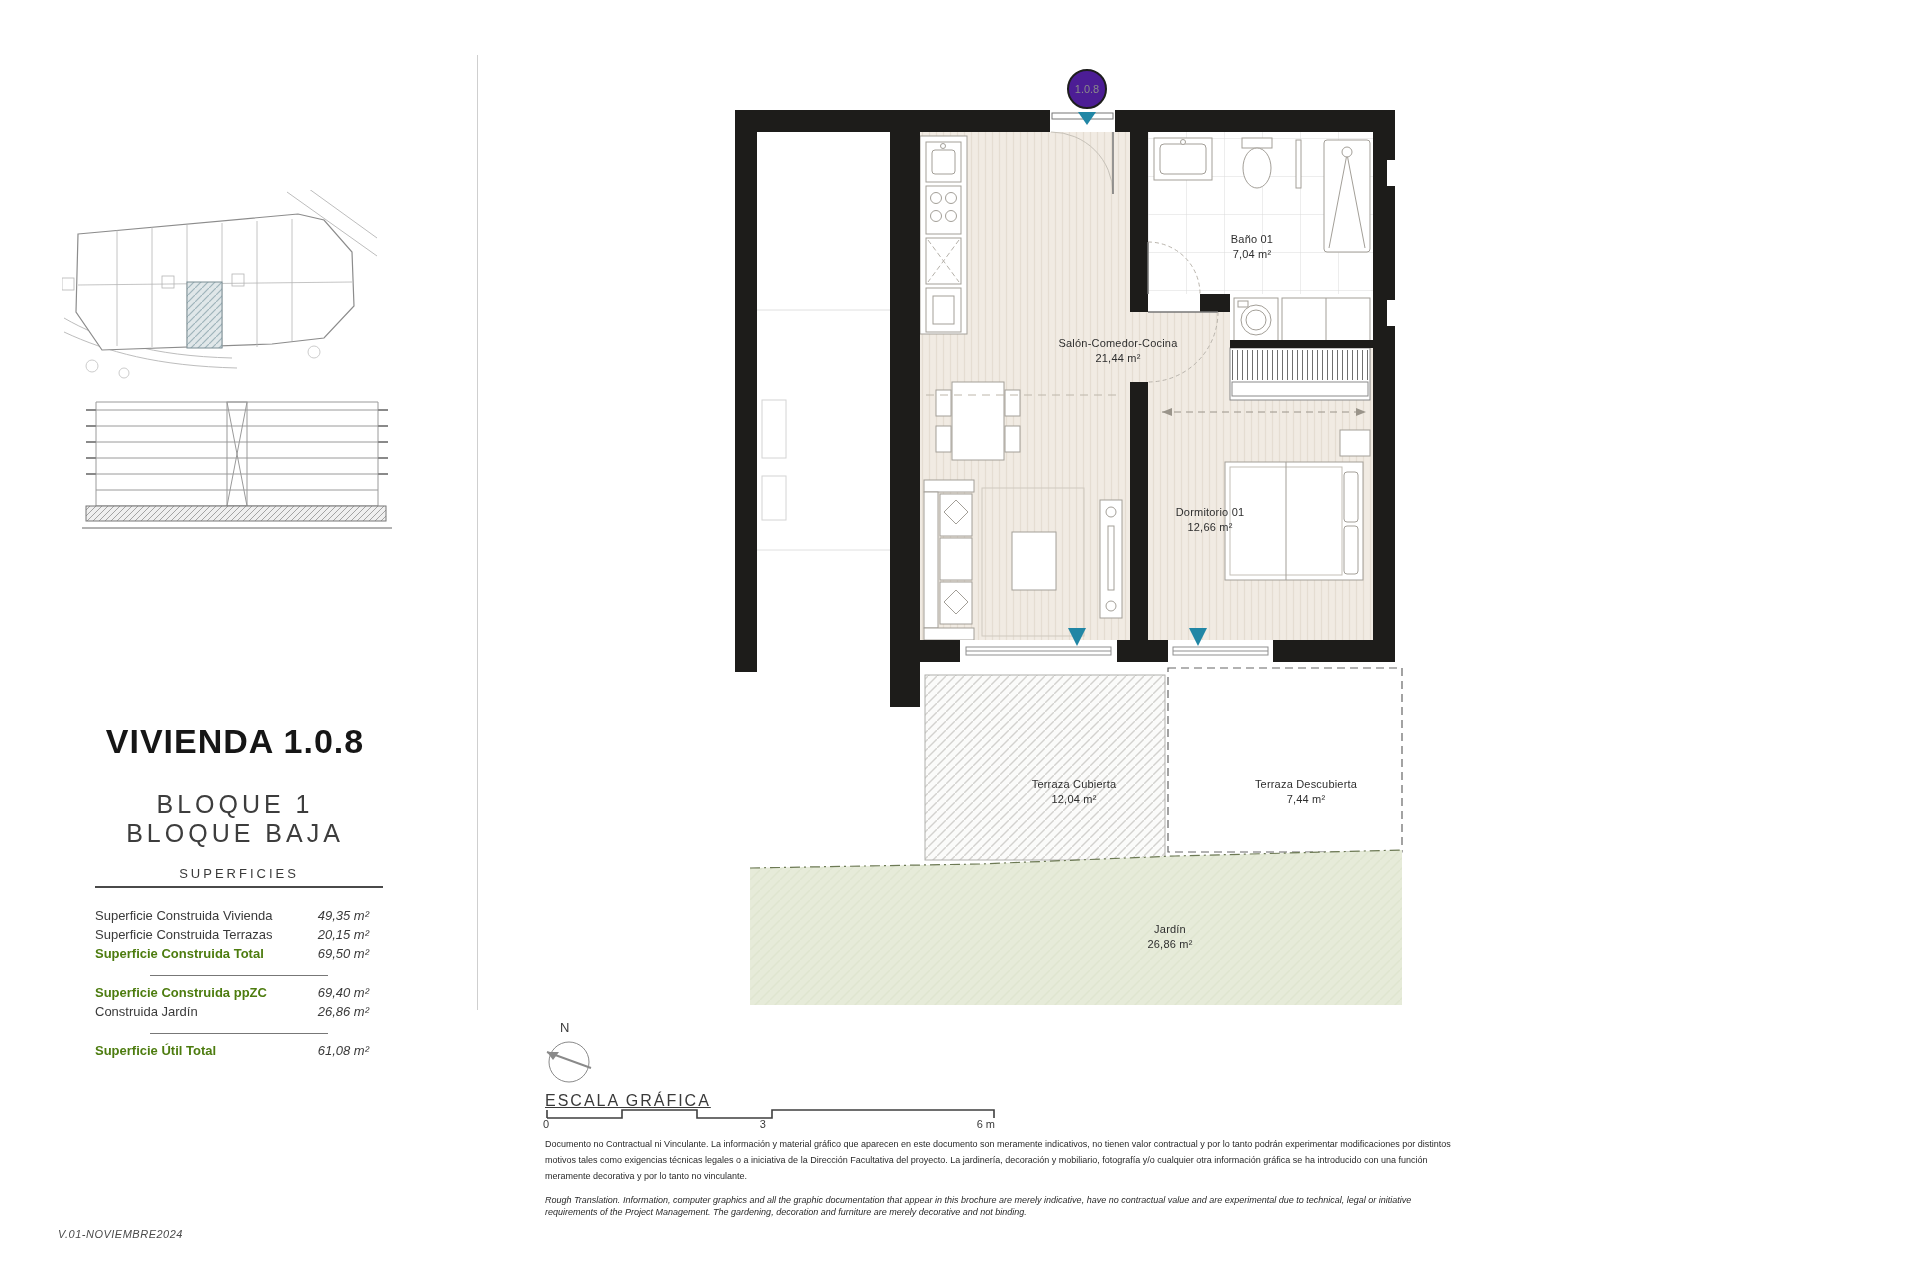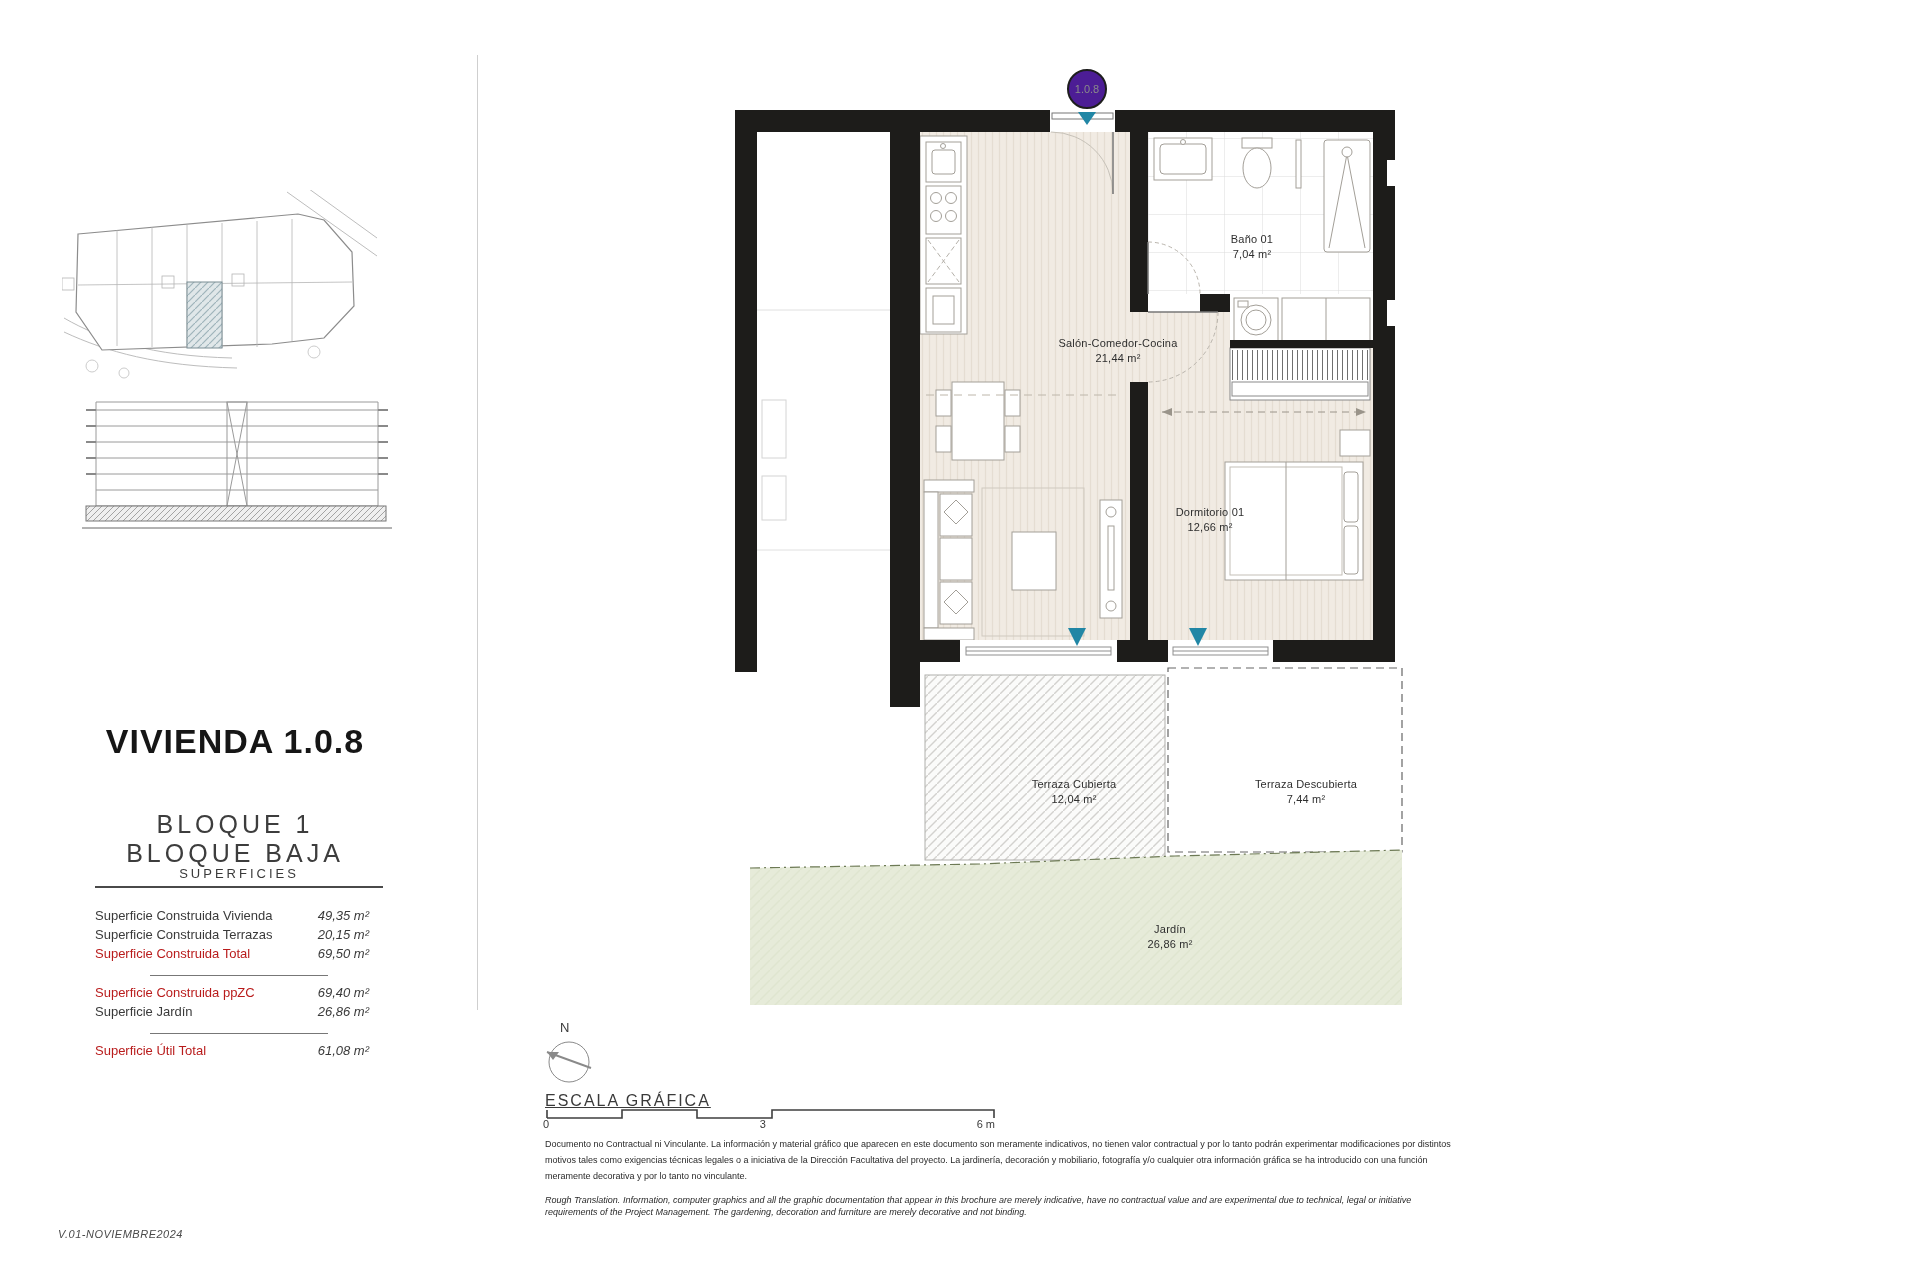--- a/index.html
+++ b/index.html
@@ -2,29 +2,29 @@
 <html><head>
 <meta charset="utf-8">
 <style>
   html,body{margin:0;padding:0;background:#ffffff;}
   .page{position:relative;width:1920px;height:1280px;background:#fff;overflow:hidden;
         font-family:"Liberation Sans", sans-serif;color:#222;}
   .abs{position:absolute;}
   .divider{width:1px;background:#cfcfcf;}
   
   .main-title{font-size:34px;font-weight:bold;letter-spacing:1px;color:#161616;text-align:center;}
-  .subtitle{font-size:25px;letter-spacing:4px;color:#3d3d3d;text-align:center;line-height:29px;font-weight:400;margin-top:20px;}
+  .subtitle{font-size:25px;letter-spacing:4px;color:#3d3d3d;text-align:center;line-height:29px;font-weight:400;}
   .sup-table{width:288px;font-size:13px;color:#3a3a3a;}
   .sup-header{text-align:center;letter-spacing:3px;font-size:13px;color:#3a3a3a;
               border-bottom:2px solid #4a4a4a;padding-bottom:5px;}
   .sup-rows{margin-top:20px;}
   .sup-row{display:flex;justify-content:space-between;align-items:baseline;height:19px;padding-right:14px;}
   .sup-row .sup-label{white-space:nowrap;}
   .sup-row .sup-value{font-style:italic;white-space:nowrap;}
-  .sup-row.bold .sup-label{font-weight:normal;color:#b91c1c;}
+  .sup-row.bold .sup-label{font-weight:bold;color:#4d7c0f;}
   .sup-divider{width:62%;margin:10px auto 9px auto;border-top:1px solid #777;}
   .version{font-size:11px;font-style:italic;color:#4a4a4a;letter-spacing:0.5px;}
   
   .room-label{font-size:11px;line-height:15px;color:#2e2e2e;text-align:center;letter-spacing:0.2px;}
   .badge-circle{width:36px;height:36px;border:2.5px solid #1e1e1e;border-radius:50%;background:#4c1d95;
                 display:flex;align-items:center;justify-content:center;font-size:11px;color:#8a8a8a;}
   .badge-arrow{width:0;height:0;border-left:9px solid transparent;border-right:9px solid transparent;
                border-top:13px solid #2186a5;margin:3px auto 0 auto;}
   
   .north-label{font-size:13px;color:#3a3a3a;}
@@ -135,21 +135,21 @@
       <div class="sup-row bold">
         <span class="sup-label">Superficie Construida Total</span>
         <span class="sup-value">69,50 m²</span>
       </div>
       <div class="sup-divider"></div>
       <div class="sup-row bold">
         <span class="sup-label">Superficie Construida ppZC</span>
         <span class="sup-value">69,40 m²</span>
       </div>
       <div class="sup-row">
-        <span class="sup-label">Superficie Jardín</span>
+        <span class="sup-label">Construida Jardín</span>
         <span class="sup-value">26,86 m²</span>
       </div>
       <div class="sup-divider"></div>
       <div class="sup-row bold">
         <span class="sup-label">Superficie Útil Total</span>
         <span class="sup-value">61,08 m²</span>
       </div>
     </div>
   </div>
 

